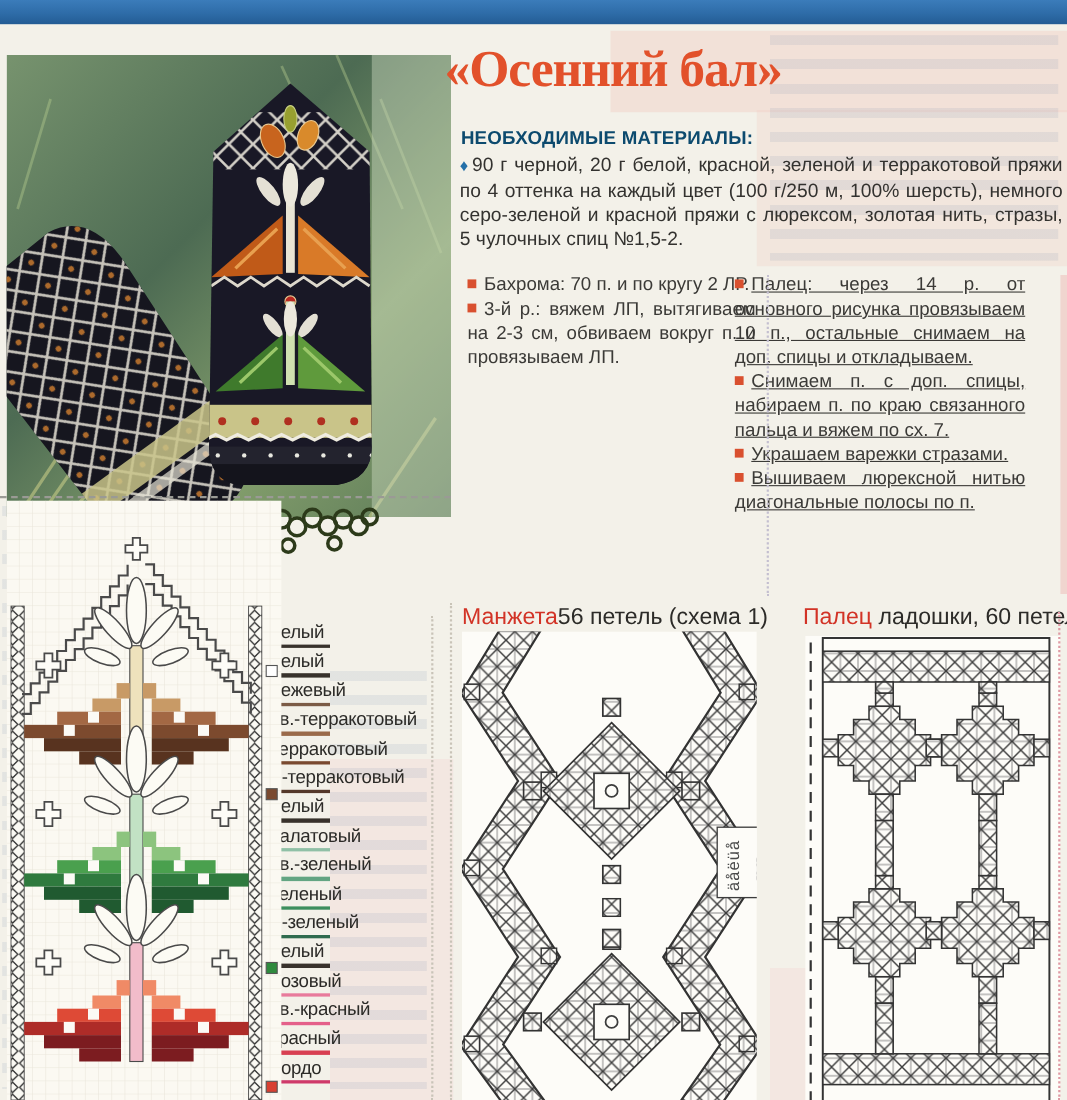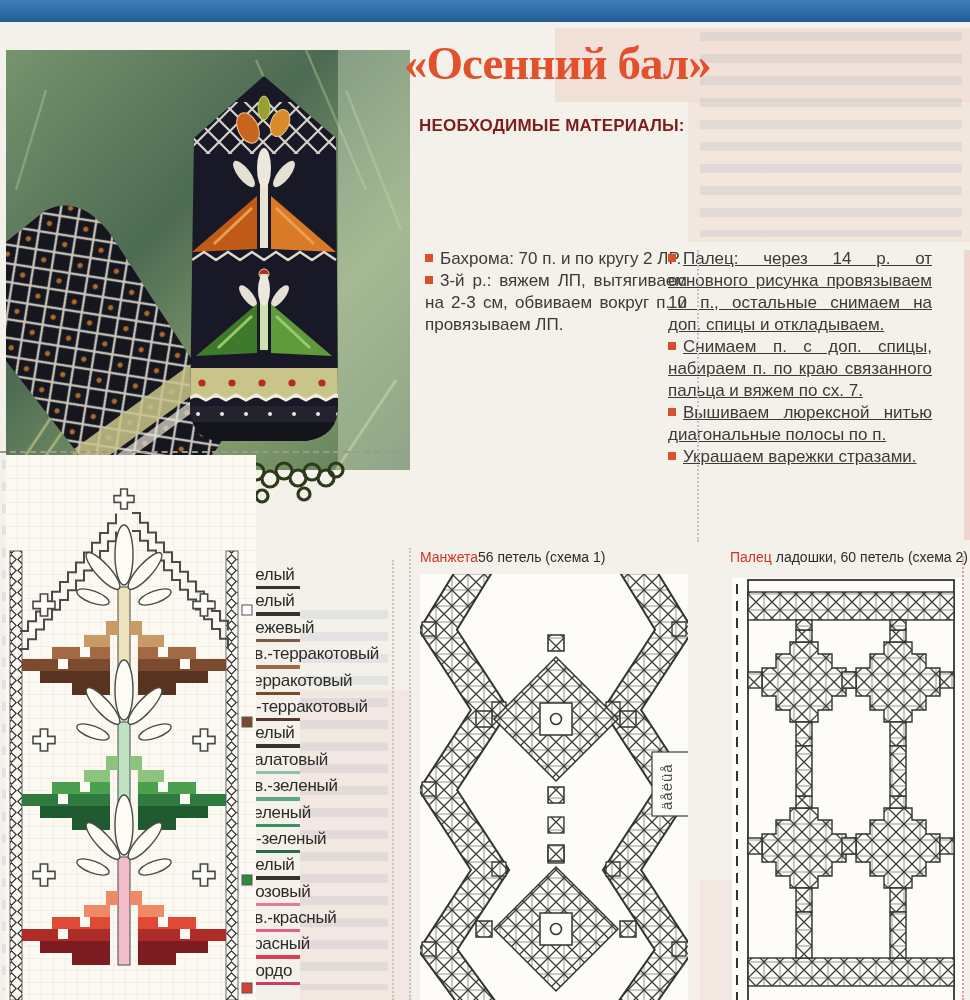--- a/index.html
+++ b/index.html
@@ -13,42 +13,42 @@
 
   
   .photo-wrap{position:absolute;left:6px;top:50px;width:404px;height:460px;}
   .photo-wrap svg{display:block;}
 
   
   .title{position:absolute;left:404px;top:36px;width:560px;
          font-family:"Liberation Serif","DejaVu Serif",serif;
          font-weight:bold;font-size:47px;letter-spacing:-1px;color:#e2512b;}
   .mat-heading{position:absolute;left:419px;top:116px;font-size:17px;font-weight:bold;
-               color:#7f1d1d;letter-spacing:.2px;}
+               color:#0c4a6e;letter-spacing:.2px;}
   .mat-text{position:absolute;left:418px;top:138px;width:548px;font-size:17.5px;
             line-height:22px;text-align:justify;color:#33322f;}
   .mat-text .diamond{color:#2470a8;font-size:15px;padding-right:2px;}
 
   
   .col{position:absolute;top:248px;font-size:17px;line-height:22px;color:#3b3a37;}
   .col-left{left:425px;width:262px;}
   .col-right{left:668px;width:264px;text-decoration:underline;}
   .col p{margin:0;text-align:justify;}
   .bullet{display:inline-block;width:8px;height:8px;background:#d9502f;
           margin-right:7px;transform:translateY(-2px);}
 
   
   .legend{position:absolute;left:246px;top:566px;width:170px;}
   .legend-item{height:26.4px;}
   .legend-label{display:block;font-size:17px;line-height:18px;color:#2c2b28;
                 white-space:nowrap;letter-spacing:-0.3px;}
   .legend-tick{display:block;width:58px;height:3.4px;margin-top:2px;margin-left:-4px;}
 
   
-  .chart-caption{position:absolute;top:549px;font-size:14px;color:#2c2b28;white-space:nowrap;}
+  .chart-caption{position:absolute;top:549px;font-size:21px;color:#2c2b28;white-space:nowrap;}
   .cap1{left:420px;} .cap2{left:730px;}
   .cap-lead{color:#d23326;}
 
   
   .chart-box{position:absolute;background:transparent;}
   #color-chart-wrap{left:6px;top:455px;width:250px;height:545px;}
   #chart1-wrap{left:420px;top:574px;width:268px;height:426px;}
   #chart2-wrap{left:732px;top:578px;width:232px;height:422px;}
 
   
@@ -189,39 +189,40 @@
         <circle cx="34" cy="30" r="6"></circle>
           <circle cx="76" cy="32" r="6"></circle>
           <circle cx="118" cy="30" r="6"></circle>
           <circle cx="146,28" cy="28" r="6"></circle>
       </g>
     </svg>
   </div>
 
   <div class="title" style="color: rgb(226, 81, 43);">«Осенний бал»</div>
   <div class="mat-heading">НЕОБХОДИМЫЕ МАТЕРИАЛЫ:</div>
+  <div class="mat-text"><span class="diamond">♦</span><span>90 г черной, 20 г белой, красной, зеленой и терракотовой пряжи по 4 оттенка на каждый цвет (100 г/250 м, 100% шерсть), немного серо-зеленой и красной пряжи с люрексом, золотая нить, стразы, 5 чулочных спиц №1,5-2.</span></div>
 
   <div class="col col-left">
 
       <p><span class="bullet"></span><span>Бахрома: 70 п. и по кругу 2 ЛР.</span></p>
 
       <p><span class="bullet"></span><span>3-й р.: вяжем ЛП, вытягиваем на 2-3 см, обвиваем вокруг п. и провязываем ЛП.</span></p>
 
 
     </div>
   <div class="col col-right">
 
       <p><span class="bullet"></span><span>Палец: через 14 р. от основного рисунка провязываем 10 п., остальные снимаем на доп. спицы и откладываем.</span></p>
 
 
       <p><span class="bullet"></span><span>Снимаем п. с доп. спицы, набираем п. по краю связанного пальца и вяжем по сх. 7.</span></p>
 
+      <p><span class="bullet"></span><span>Украшаем варежки стразами.</span></p>
+
       <p><span class="bullet"></span><span>Вышиваем люрексной нитью диагональные полосы по п.</span></p>
-
-      <p><span class="bullet"></span><span>Украшаем варежки стразами.</span></p>
     </div>
 
   <div class="legend">
 
       <div class="legend-item">
         <span class="legend-label">белый</span>
         <span class="legend-tick" style="background-color: rgb(56, 50, 44);"></span>
       </div>
 
       <div class="legend-item">

